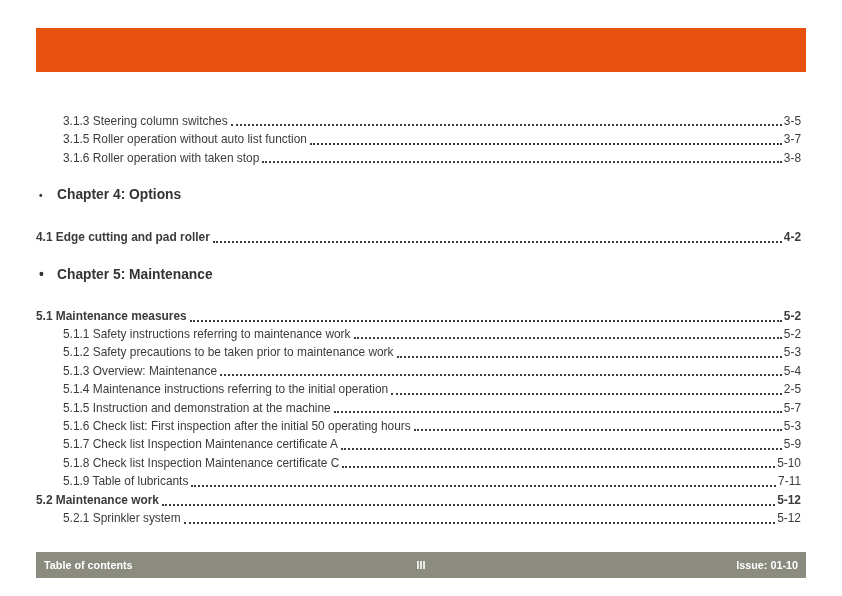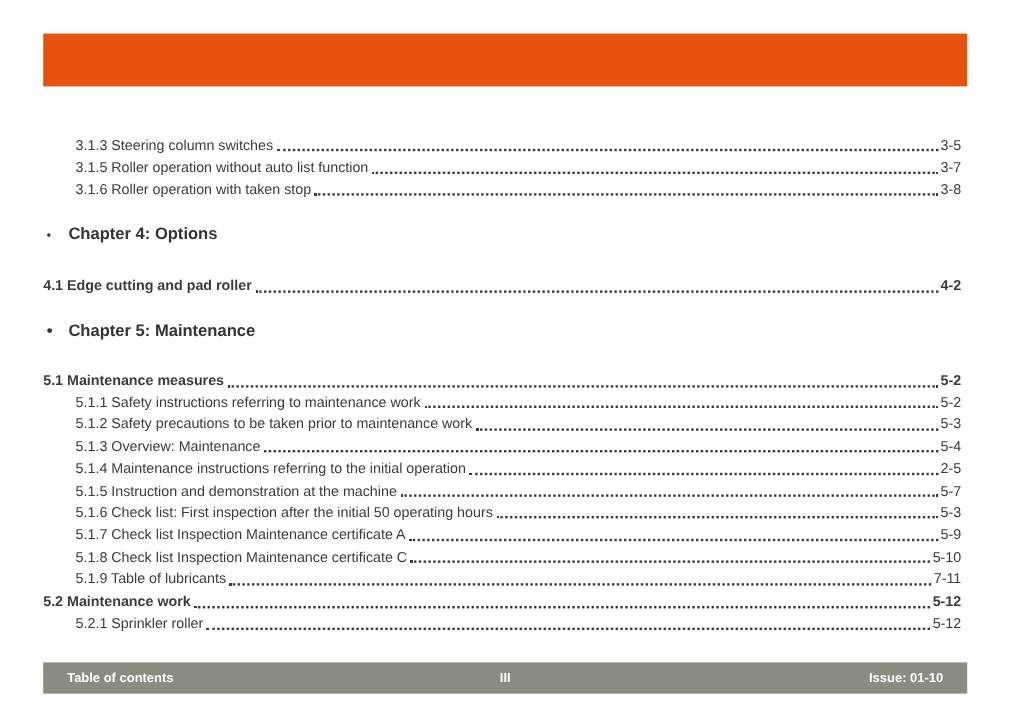--- a/index.html
+++ b/index.html
@@ -75,21 +75,21 @@
     top: 552px;
     width: 770px;
     height: 26px;
     background: #8B8B80;
     color: #ffffff;
     font-size: 10.8px;
     font-weight: 700;
     display: flex;
     align-items: center;
     justify-content: space-between;
-    padding: 0 20px;
+    padding: 0 8px;
     box-sizing: border-box;
   }
   .footer-center {
     position: absolute;
     left: 50%;
     transform: translateX(-50%);
   }
 </style>
 </head>
 <body>
@@ -180,21 +180,21 @@
     <span class="toc-label">5.1.9 Table of lubricants</span>
     <span class="leader"></span>
     <span class="pagenum">7-11</span>
   </div>
         <div class="toc-row bold">
     <span class="toc-label">5.2 Maintenance work</span>
     <span class="leader"></span>
     <span class="pagenum">5-12</span>
   </div>
         <div class="toc-row indent">
-    <span class="toc-label">5.2.1 Sprinkler roller</span>
+    <span class="toc-label">5.2.1 Sprinkler system</span>
     <span class="leader"></span>
     <span class="pagenum">5-12</span>
   </div>
       </div>
     </main>
 
   <footer class="footer" style="background: rgb(139, 139, 128);">
     <span>Table of contents</span>
     <span class="footer-center">III</span>
     <span>Issue: 01-10</span>

